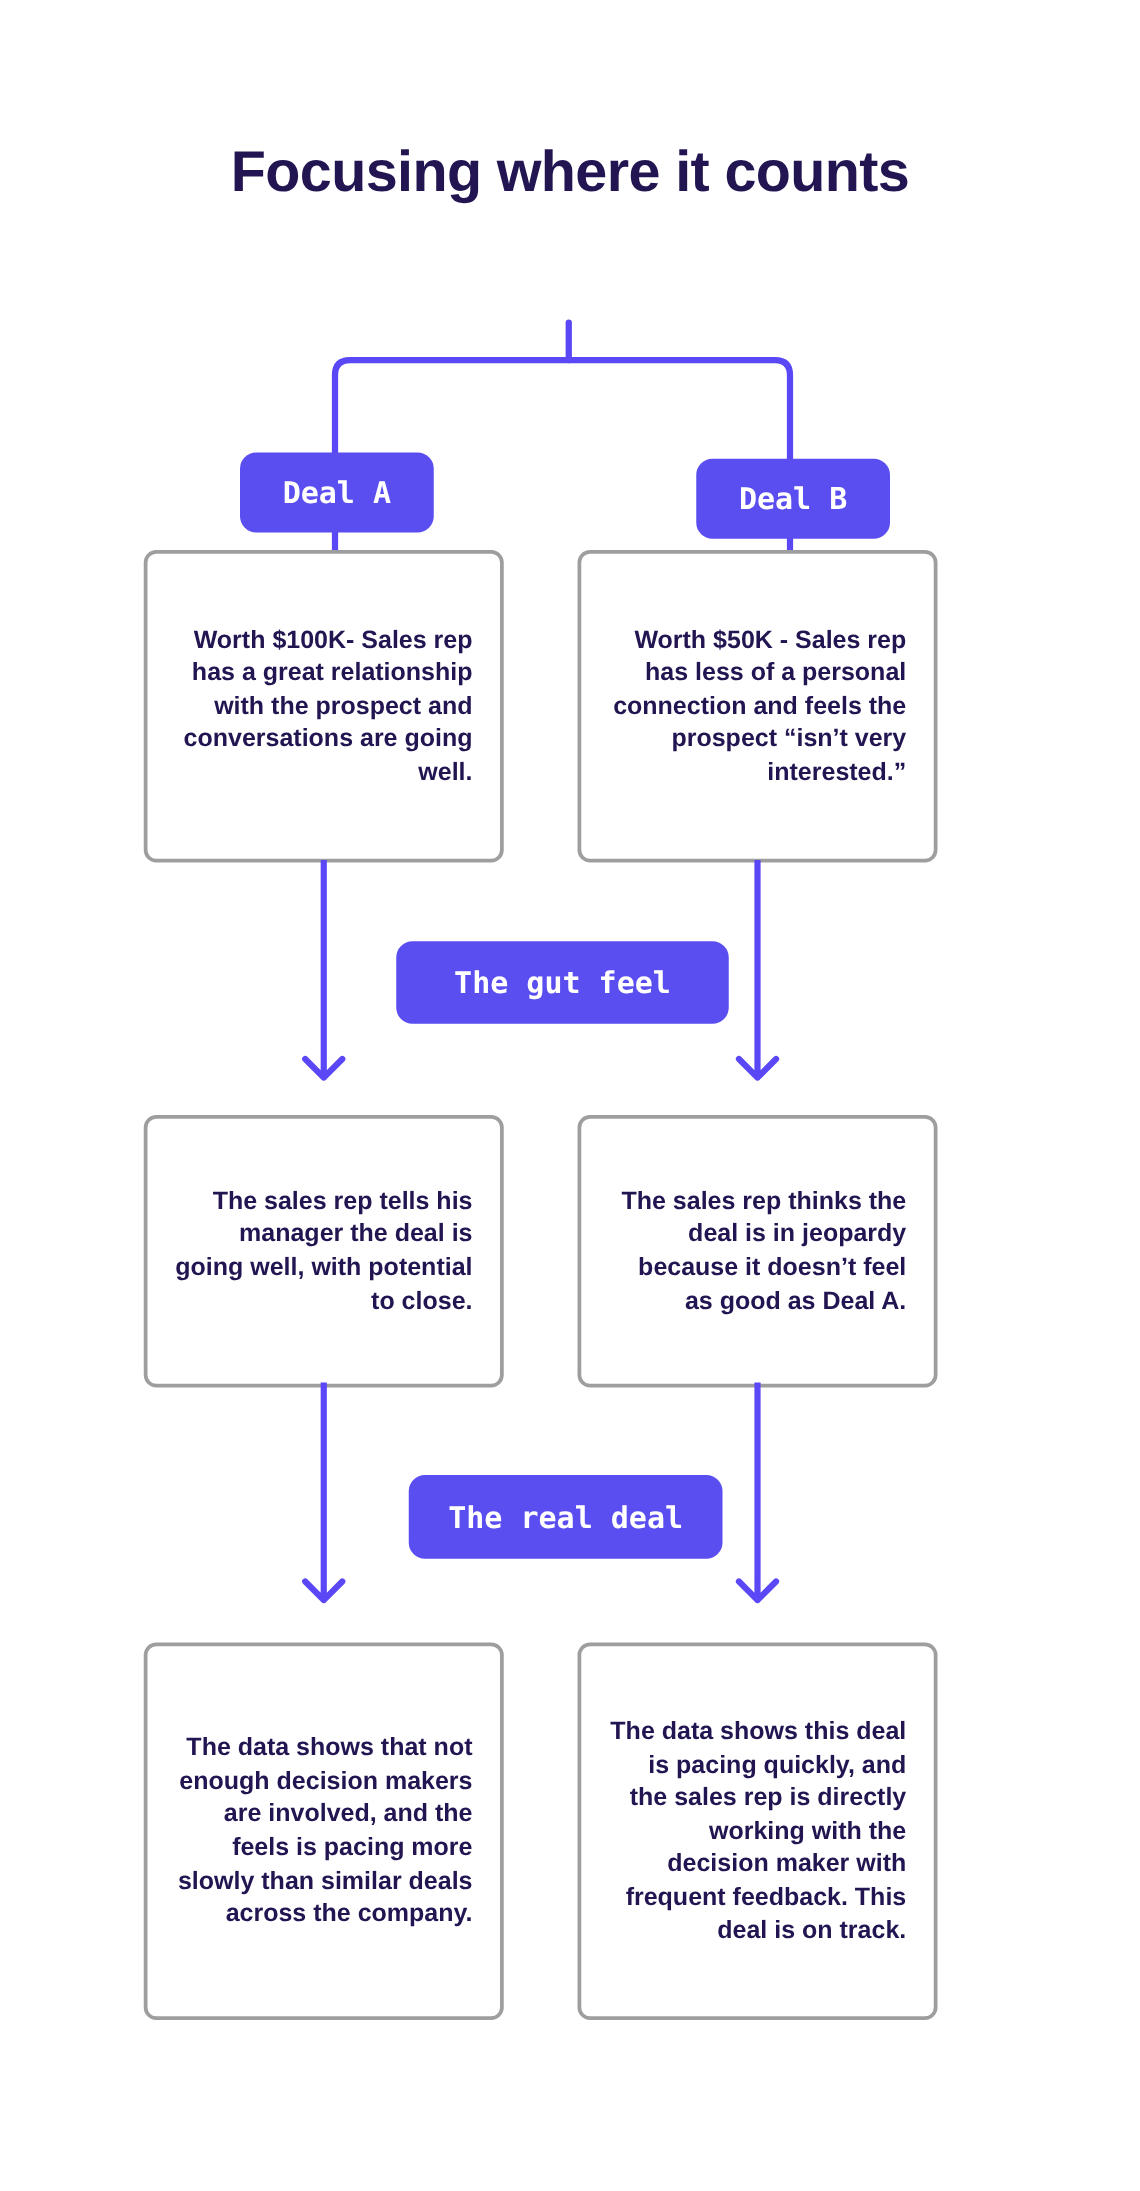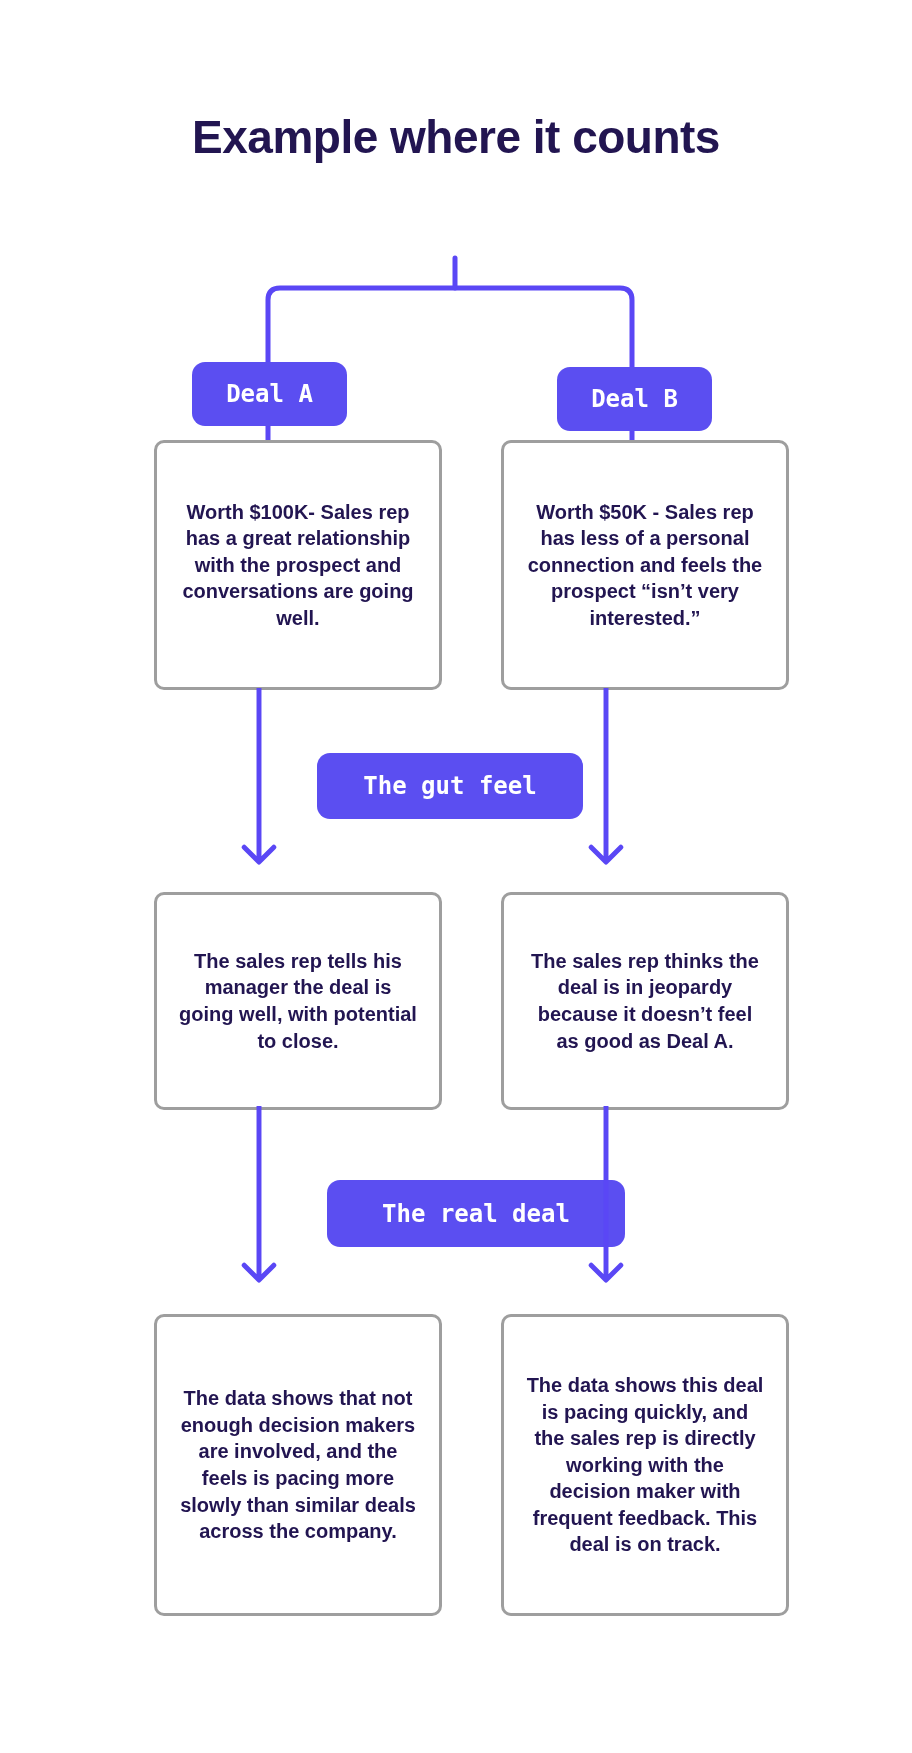--- a/index.html
+++ b/index.html
@@ -61,37 +61,36 @@
     align-items: center;
     justify-content: center;
     font-family: "DejaVu Sans Mono", "Liberation Mono", monospace;
     font-size: 24px;
     font-weight: bold;
     white-space: nowrap;
   }
   .pill-deal-a { left: 192px; top: 323px; width: 155px; height: 64px; margin-top: 39px; }
   .pill-deal-b { left: 557px; top: 323px; width: 155px; height: 64px; margin-top: 44px; }
   .pill-stage-1 { left: 317px; top: 753px; width: 266px; height: 66px; }
-  .pill-stage-2 { left: 327px; top: 1180px; width: 298px; height: 67px; }
+  .pill-stage-2 { left: 327px; top: 1180px; width: 251px; height: 67px; }
   .box {
     position: absolute;
     width: 288px;
     background: var(--background);
     border: 3px solid var(--box-border);
     border-radius: 10px;
     display: flex;
     align-items: center;
     justify-content: center;
-    text-align: center;
+    text-align: right;
     color: var(--body-text);
     font-weight: bold;
     font-size: 20px;
     line-height: 1.33;
     padding: 14px 22px;
-    margin-left: 39px;
   }
   .col-left  { left: 115px; }
   .col-right { left: 462px; }
   .row-1 { top: 440px;  height: 250px; }
   .row-2 { top: 892px;  height: 218px; }
   .row-3 { top: 1314px; height: 302px; }
   .arrow {
     position: absolute;
     width: 36px;
     height: 180px;
@@ -99,21 +98,21 @@
   .arrow-1l { left: 241px; top: 688px; }
   .arrow-1r { left: 588px; top: 688px; }
   .arrow-2l { left: 241px; top: 1106px; }
   .arrow-2r { left: 588px; top: 1106px; }
 </style>
 </head>
 <body>
 
 <div class="canvas">
 
-  <div class="title">Example where it counts</div>
+  <div class="title">Focusing where it counts</div>
 
   <svg class="connector-svg line" viewBox="0 0 912 212" fill="none" xmlns="http://www.w3.org/2000/svg">
     <path d="M455 28 V58" stroke="currentColor" stroke-width="5" stroke-linecap="round"></path>
     <path d="M268 210 V70 Q268 58 280 58 H620 Q632 58 632 70 V210" stroke="currentColor" stroke-width="5" stroke-linecap="round"></path>
   </svg>
 
   <div class="pill pill-deal-a">Deal A</div>
   <div class="pill pill-deal-b">Deal B</div>
 
   <div class="box col-left row-1">

